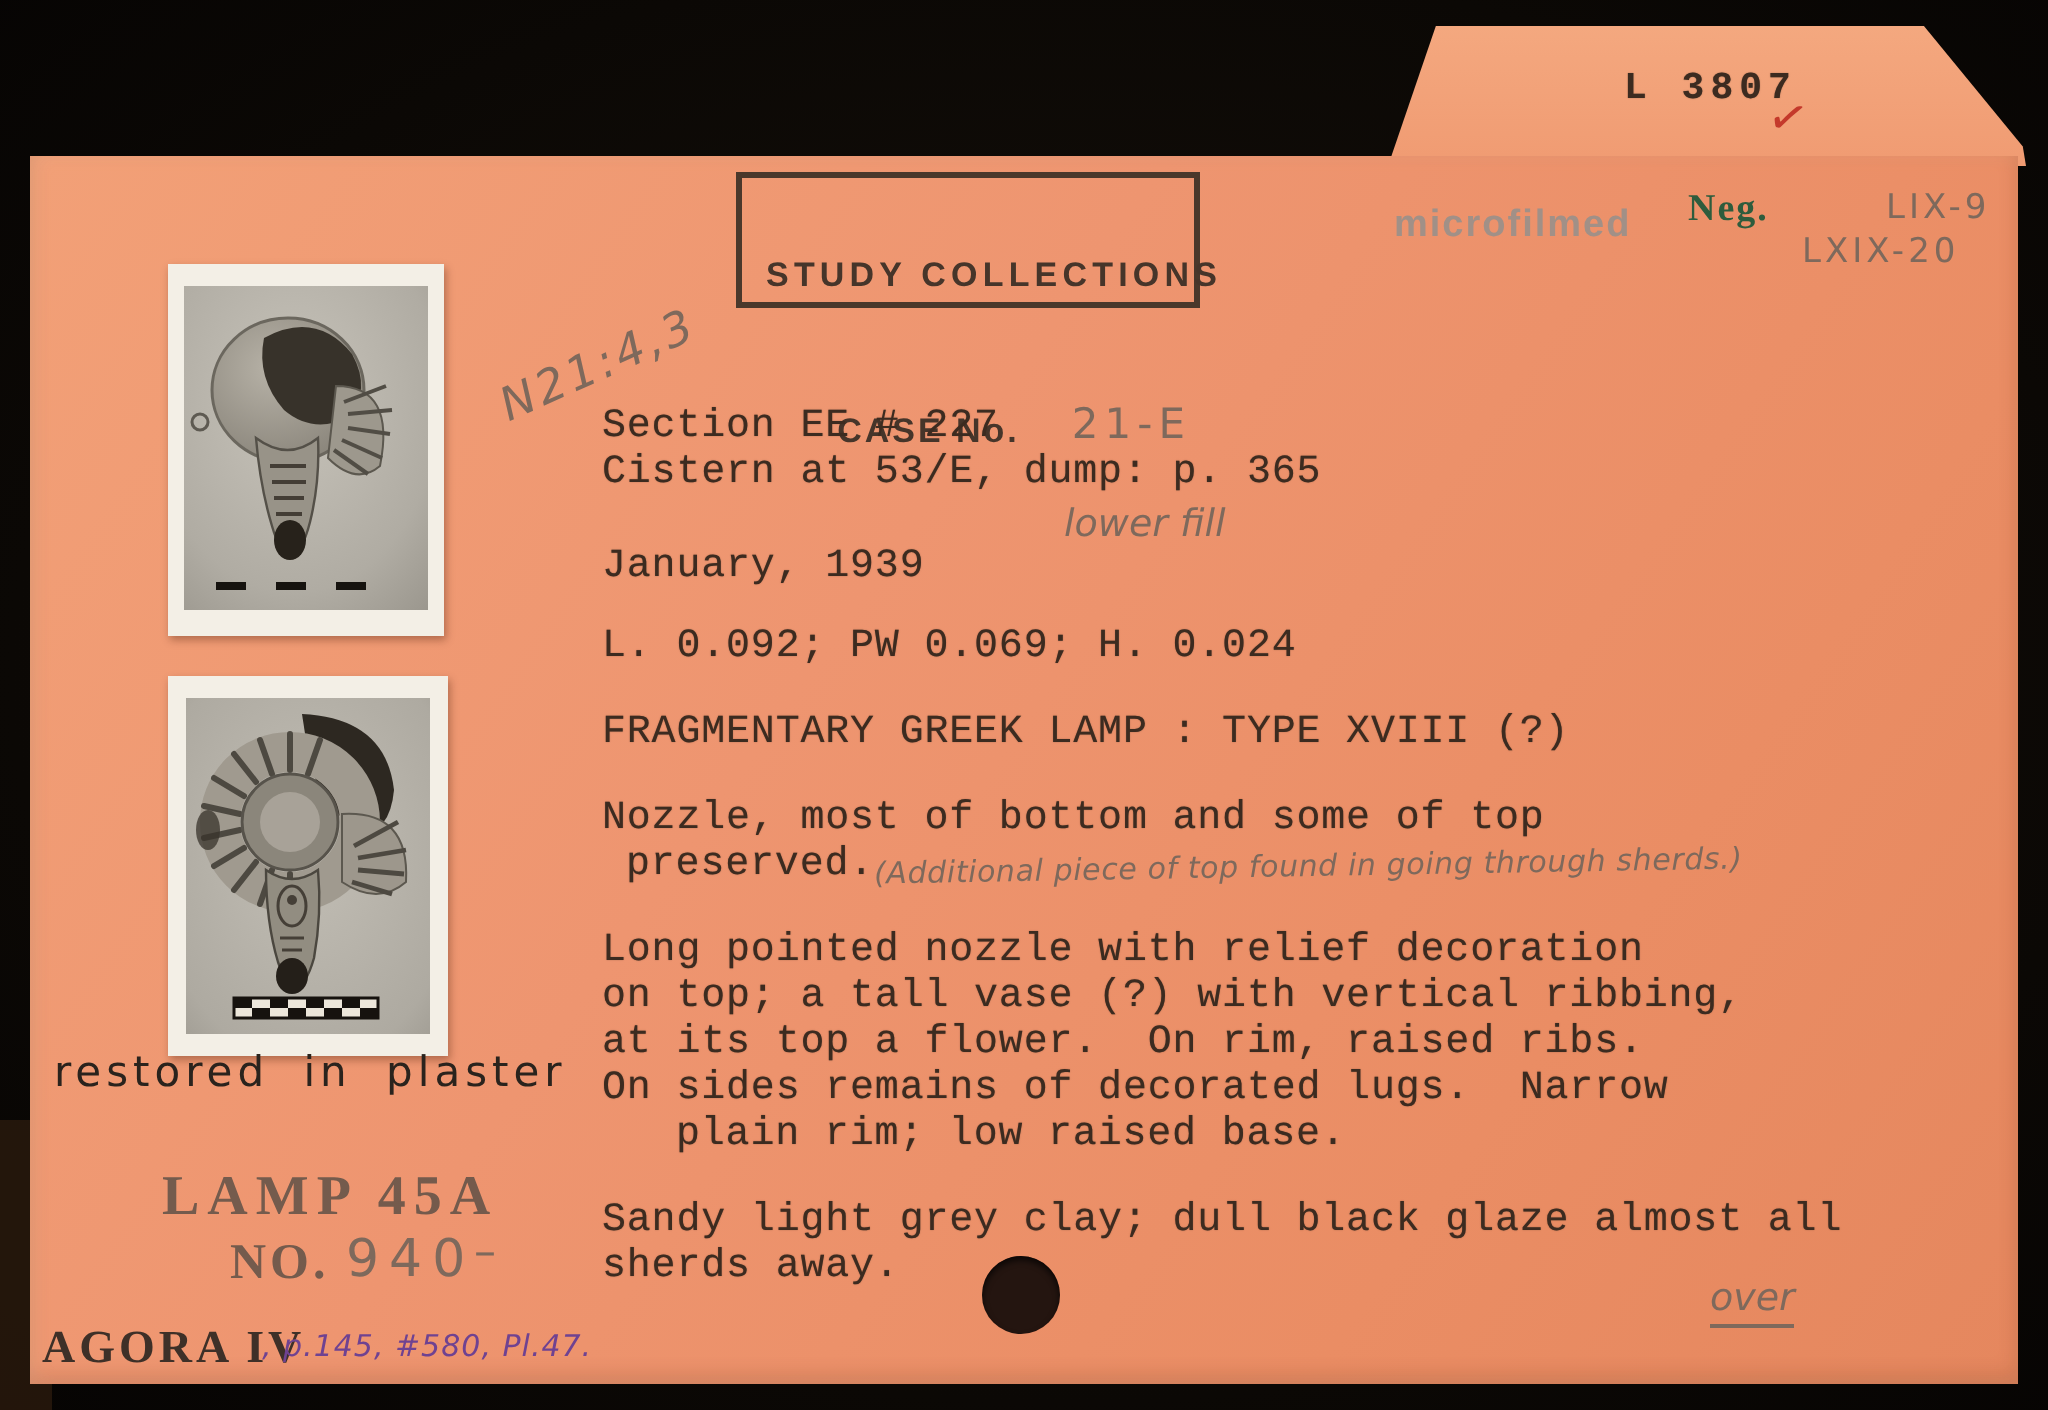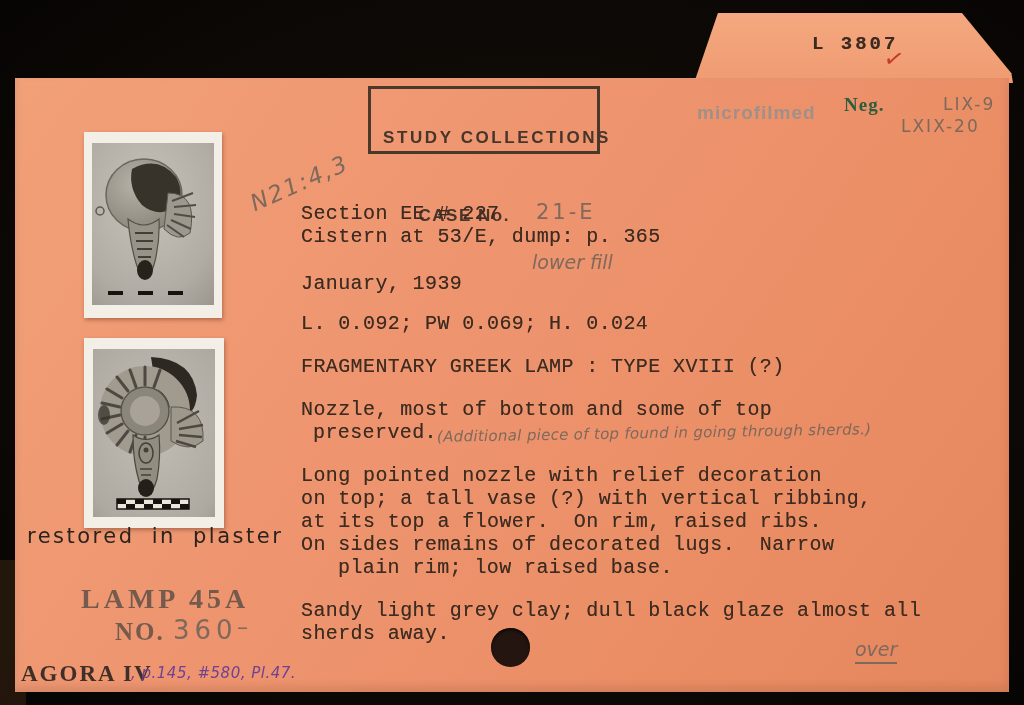--- a/index.html
+++ b/index.html
@@ -187,21 +187,21 @@
             <rect x="69" y="155" width="9" height="5" fill="#16120e"></rect>
             <rect x="87" y="155" width="9" height="5" fill="#16120e"></rect>
         </g>
       </svg>
     </div>
 
     <span class="abs inkhand" style="left:12px; top:446px; font-size:21px; letter-spacing:2.5px; word-spacing:8px;">restored in plaster</span>
 
     <span class="abs stampserif" style="left:66px; top:505px; font-size:28px; letter-spacing:4px; opacity:.92;">LAMP 45A</span>
     <span class="abs stampserif" style="left:100px; top:540px; font-size:25px; letter-spacing:2px; opacity:.92;">NO.</span>
-    <span class="abs pencil-print" style="left:158px; top:537px; font-size:26px; letter-spacing:5px;">360</span>
+    <span class="abs pencil-print" style="left:158px; top:537px; font-size:26px; letter-spacing:5px;">940</span>
     <span class="abs pencil-print" style="left:222px; top:536px; font-size:22px;">–</span>
 
     <span class="abs stampserif" style="left:6px; top:583px; font-size:23px; letter-spacing:2px; color:#3e3028;">AGORA IV</span>
     <span class="abs pencil" style="left:116px; top:586px; font-size:15px; color:#6f4291; letter-spacing:.5px;">, p.145, #580, Pl.47.</span>
 
     <span class="abs pencil underlined" style="left:840px; top:560px; font-size:19px;">over</span>
   </div>
 
   <div class="hole"></div>
 

